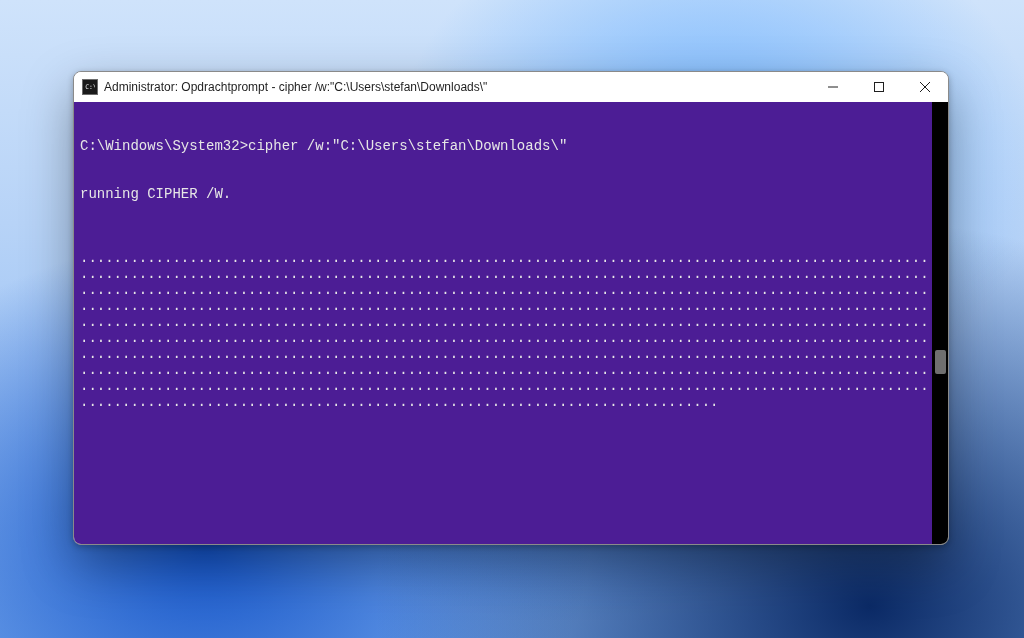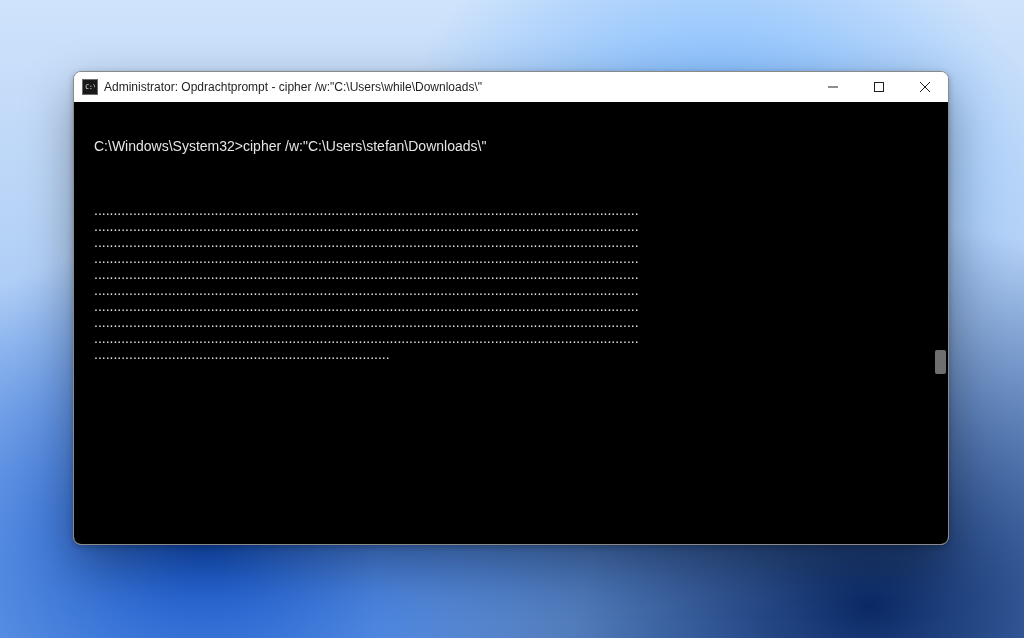--- a/index.html
+++ b/index.html
@@ -71,26 +71,26 @@
   .win-btn svg { stroke: #1f1f1f; stroke-width: 1; fill: none; }
   .win-btn.close svg line { stroke-width: 1; }
 
   .client {
     flex: 1 1 auto;
     display: flex;
     min-height: 0;
   }
   .terminal {
     flex: 1 1 auto;
-    background: #000000;
+    background: #4c1d95;
     color: #e6e6e6;
-    font-family: Liberation Sans, sans-serif;
+    font-family: Liberation Mono, monospace;
     font-size: 14px;
     line-height: 16px;
-    padding: 4px 6px 6px 20px;
+    padding: 4px 6px 6px 6px;
     white-space: pre;
     overflow: hidden;
   }
   .terminal .line { white-space: pre; }
   .terminal .dotrow {
     letter-spacing: 0px;
     overflow: hidden;
     white-space: nowrap;
   }
 
@@ -113,21 +113,21 @@
 </head>
 <body>
 
 <div class="window">
   <div class="titlebar">
     <span class="app-icon">
       <svg viewBox="0 0 12 10" aria-hidden="true">
         <text x="0" y="8" font-size="8" font-family="Consolas, monospace" fill="#e6e6e6">C:\</text>
       </svg>
     </span>
-    <span class="title-text">Administrator: Opdrachtprompt - cipher  /w:"C:\Users\while\Downloads\"</span>
+    <span class="title-text">Administrator: Opdrachtprompt - cipher  /w:"C:\Users\stefan\Downloads\"</span>
     <div class="win-controls">
       <div class="win-btn">
         <svg width="10" height="10" viewBox="0 0 10 10">
             <line x1="0" y1="5" x2="10" y2="5"></line>
           </svg>
       </div>
       <div class="win-btn">
         <svg width="10" height="10" viewBox="0 0 10 10">
             <rect x="0.5" y="0.5" width="9" height="9"></rect>
           </svg>
@@ -137,19 +137,20 @@
             <line x1="0" y1="0" x2="10" y2="10"></line>
             <line x1="10" y1="0" x2="0" y2="10"></line>
           </svg>
       </div>
     </div>
   </div>
 
   <div class="client">
     <div class="terminal" id="term">
       <div class="line">C:\Windows\System32&gt;cipher /w:"C:\Users\stefan\Downloads\"</div>
+      <div class="line">running CIPHER /W.</div>
       
     <div class="line"></div><div class="dotrow">............................................................................................................................................</div><div class="dotrow">............................................................................................................................................</div><div class="dotrow">............................................................................................................................................</div><div class="dotrow">............................................................................................................................................</div><div class="dotrow">............................................................................................................................................</div><div class="dotrow">............................................................................................................................................</div><div class="dotrow">............................................................................................................................................</div><div class="dotrow">............................................................................................................................................</div><div class="dotrow">............................................................................................................................................</div><div class="dotrow">............................................................................</div></div>
     <div class="scrollbar">
       <div class="scroll-thumb"></div>
     </div>
   </div>
 </div>
 
 </body></html>

